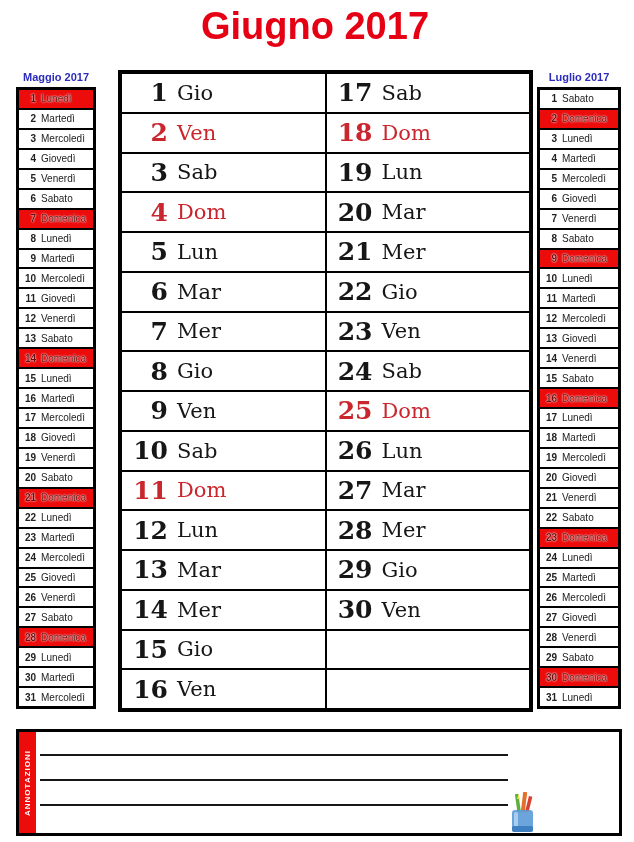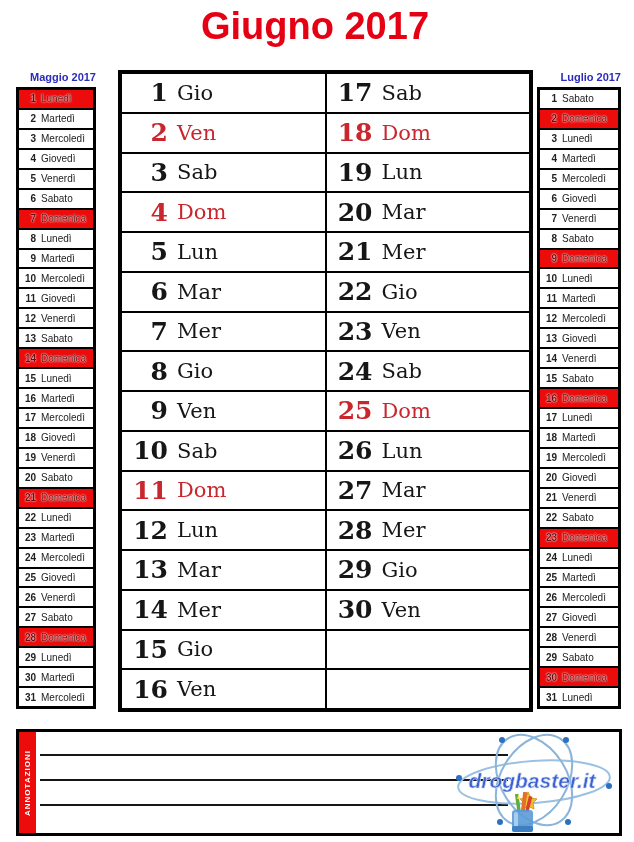--- a/index.html
+++ b/index.html
@@ -12,21 +12,21 @@
     position:absolute;top:5px;left:0;width:560px;box-sizing:border-box;
     padding-left:70px;text-align:center;
     font-size:38px;font-weight:bold;letter-spacing:0px;color:#e60013;
     font-family:"Liberation Sans",sans-serif;
   }
   
   .mini-cal{position:absolute;top:70px;}
   .mini-cal.left{left:16px;width:80px;}
   .mini-cal.right{left:537px;width:84px;}
   .mini-title{
-    text-align:right;font-size:11px;font-weight:bold;color:#2b2bbd;
+    text-align:center;font-size:11px;font-weight:bold;color:#2b2bbd;
     height:15px;line-height:15px;margin-bottom:2px;
   }
   .mini-table{
     border:3px solid #000;height:622px;display:flex;flex-direction:column;
     box-sizing:border-box;background:#fff;
   }
   .mini-row{
     flex:1;display:flex;align-items:center;border-bottom:2px solid #000;
     background:#fff;min-height:0;
   }
@@ -576,35 +576,20 @@
 </div>
 
 <div class="annotations">
   <div class="ann-strip">
     <span class="ann-label">ANNOTAZIONI</span>
   </div>
   <div class="ann-line l1"></div>
   <div class="ann-line l2"></div>
   <div class="ann-line l3"></div>
 
-  <div class="logo-wrap">
-    <svg width="178" height="104" viewBox="0 0 178 104">
-      <ellipse cx="94" cy="52" rx="76" ry="21" fill="none" stroke="#9cc0e2" stroke-width="2" transform="rotate(-4 94 52)"></ellipse>
-      <ellipse cx="94" cy="50" rx="33" ry="49" fill="none" stroke="#8ab4da" stroke-width="2" transform="rotate(-32 94 50)"></ellipse>
-      <ellipse cx="94" cy="50" rx="33" ry="49" fill="none" stroke="#8ab4da" stroke-width="2" transform="rotate(32 94 50)"></ellipse>
-      <circle cx="62" cy="10" r="3" fill="#2e6fc0"></circle>
-      <circle cx="126" cy="10" r="3" fill="#2e6fc0"></circle>
-      <circle cx="19" cy="48" r="3" fill="#2e6fc0"></circle>
-      <circle cx="169" cy="56" r="3" fill="#2e6fc0"></circle>
-      <circle cx="60" cy="92" r="3" fill="#2e6fc0"></circle>
-      <circle cx="128" cy="92" r="3" fill="#2e6fc0"></circle>
-      <path d="M88 62 l3 6 6 1 -4 4 1 6 -6 -3 -5 3 1 -6 -4 -4 6 -1 z" fill="#f2c12e" stroke="#d89a20" stroke-width="1"></path>
-      <text x="92" y="58" text-anchor="middle" font-family="Liberation Sans, sans-serif" font-size="21" font-weight="bold" font-style="italic" fill="#3c5fd2" stroke="#c6d6f5" stroke-width="0.7">drogbaster.it</text>
-    </svg>
-  </div>
 
   <div class="pencil-wrap">
     <svg width="30" height="42" viewBox="0 0 30 42">
       <rect x="8" y="2" width="3.5" height="18" fill="#5fae3c" transform="rotate(-8 10 10)"></rect>
       <rect x="14" y="0" width="4" height="20" fill="#e2702a" transform="rotate(7 16 10)"></rect>
       <rect x="19" y="4" width="3.5" height="16" fill="#d8402f" transform="rotate(14 20 12)"></rect>
       <path d="M9 7 l1.5 -5 1.5 5 z" fill="#f4e04d"></path>
       <rect x="4" y="18" width="21" height="22" rx="3" fill="#5b9bd8" opacity="0.9"></rect>
       <rect x="6" y="20" width="4" height="18" rx="2" fill="#a8cdee"></rect>
       <rect x="4" y="34" width="21" height="6" rx="2" fill="#3d7fc1"></rect>

